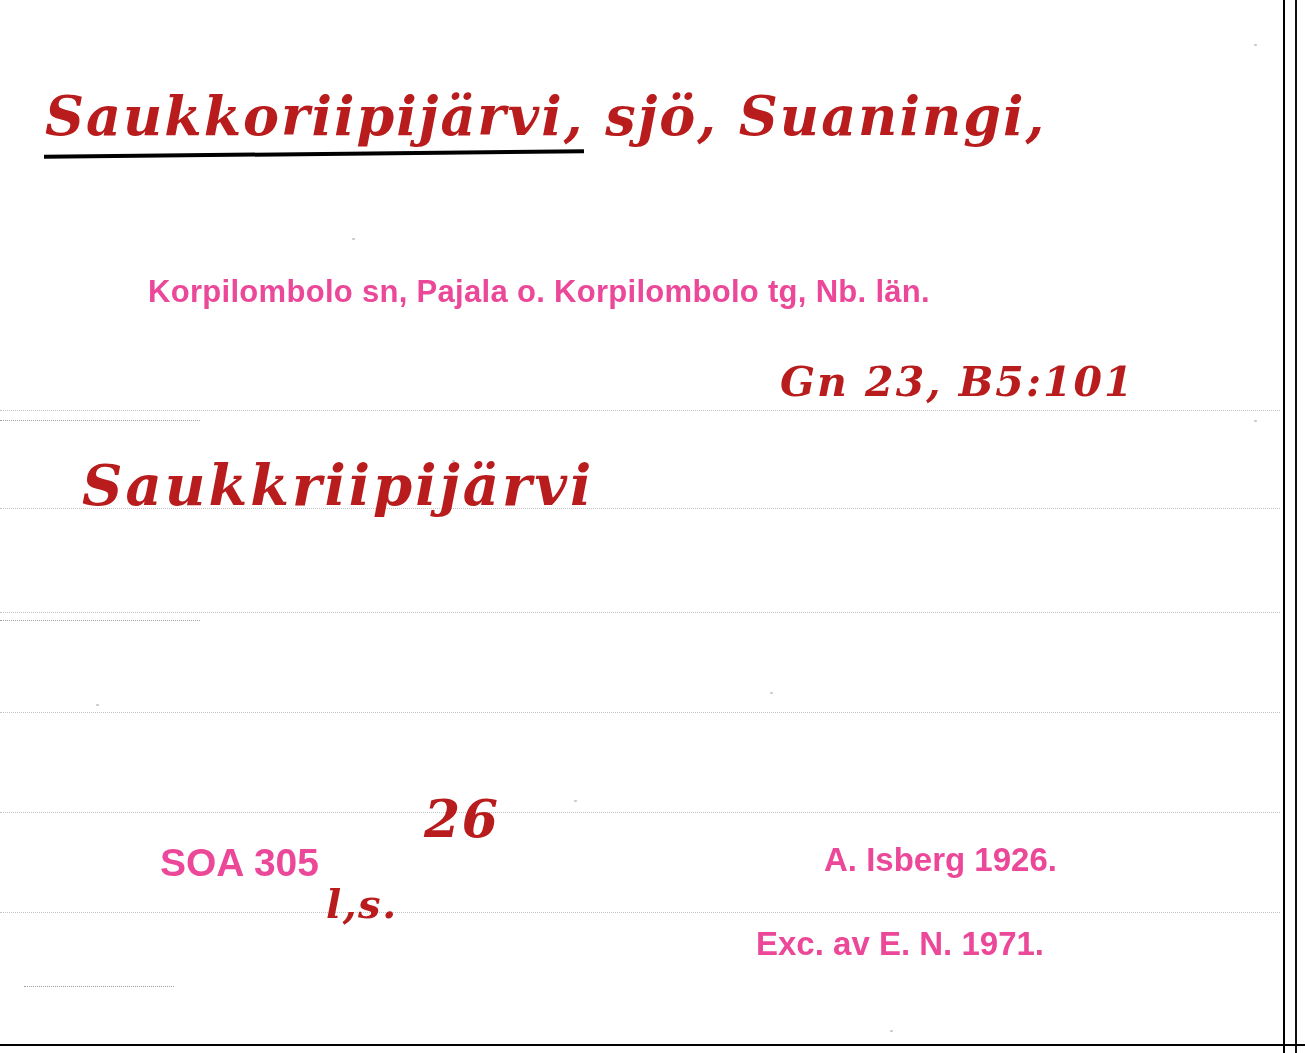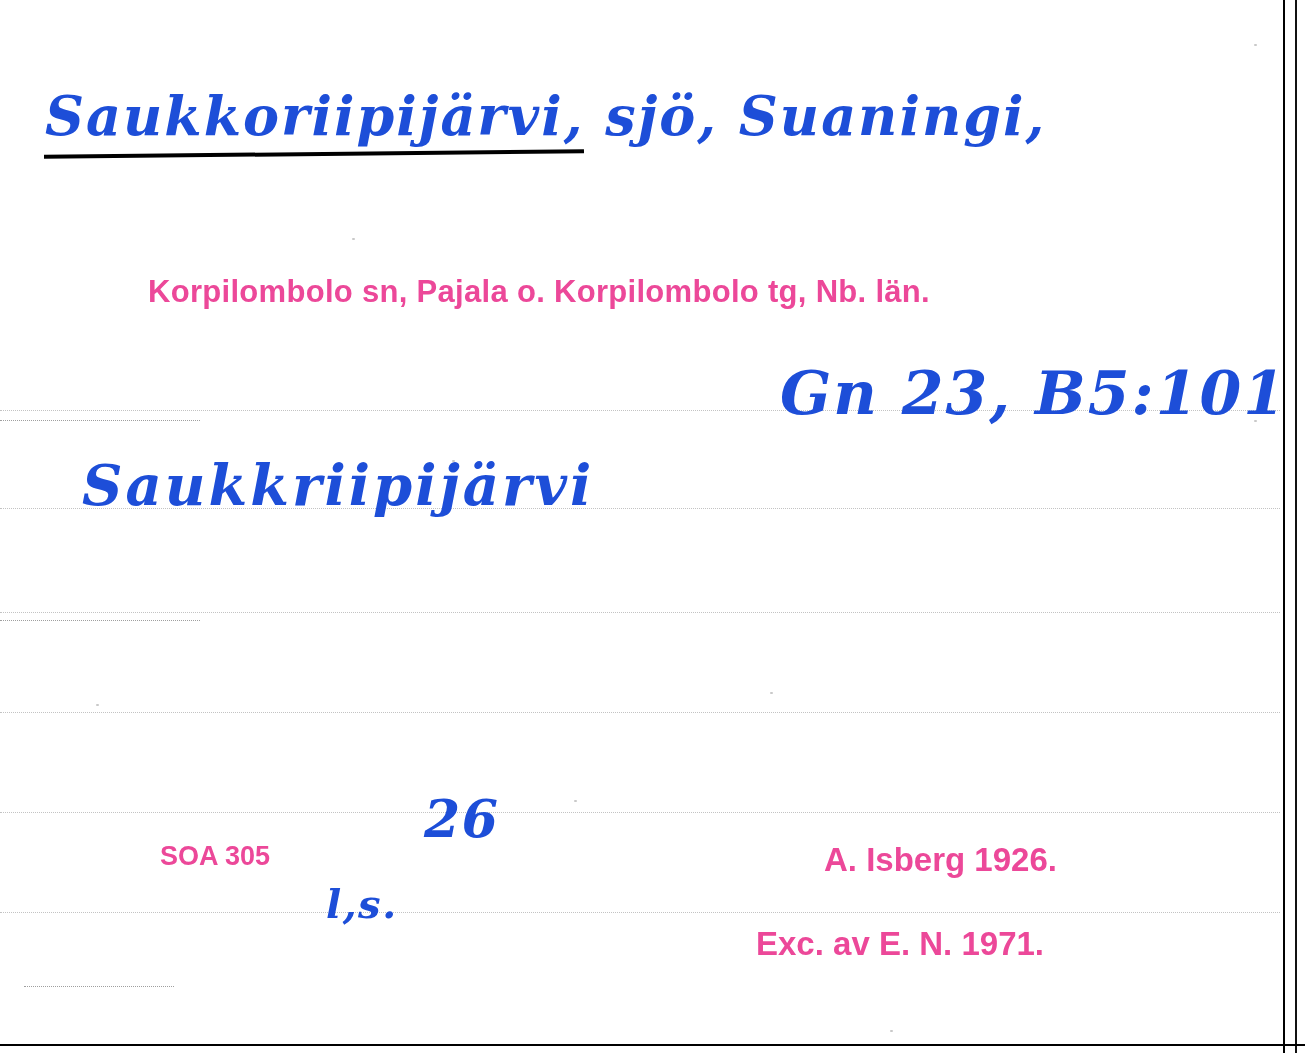--- a/index.html
+++ b/index.html
@@ -65,42 +65,42 @@
   }
 
   
   .hand {
     position: absolute;
     font-family: "DejaVu Serif", serif;
     font-style: italic;
     font-weight: 600;
     white-space: nowrap;
     letter-spacing: 1.5px;
-    color: #1d4ed8;
+    color: #b91c1c;
     transform-origin: left center;
   }
   #headline-hand {
     left: 45px;
     top: 84px;
     font-size: 54px;
     letter-spacing: 2px;
   }
   #headline-underline {
     position: absolute;
     left: 44px;
     top: 152px;
     width: 540px;
     height: 4px;
     background: #000000;
     transform: rotate(-0.6deg);
   }
   #ref-hand {
     left: 780px;
     top: 358px;
-    font-size: 60px;
+    font-size: 41px;
     letter-spacing: 2px;
   }
   #name-hand {
     left: 82px;
     top: 452px;
     font-size: 56px;
     letter-spacing: 3px;
   }
   #count-hand {
     left: 424px;
@@ -126,21 +126,21 @@
   }
   #parish-line {
     left: 148px;
     top: 274px;
     font-size: 31px;
     letter-spacing: 0.3px;
   }
   #soa-line {
     left: 160px;
     top: 841px;
-    font-size: 27px;
+    font-size: 39px;
   }
   #author-line {
     left: 824px;
     top: 841px;
     font-size: 33px;
   }
   #exc-line {
     left: 756px;
     top: 925px;
     font-size: 33px;

